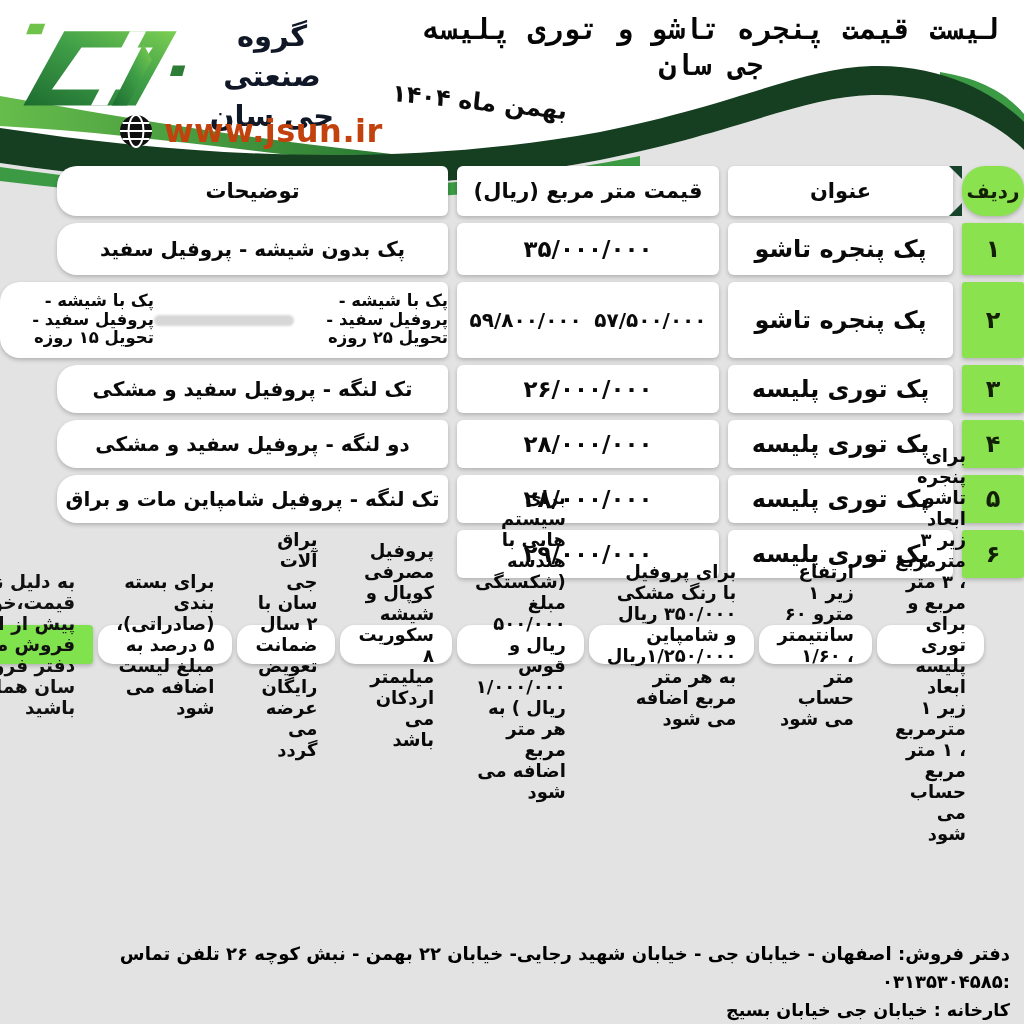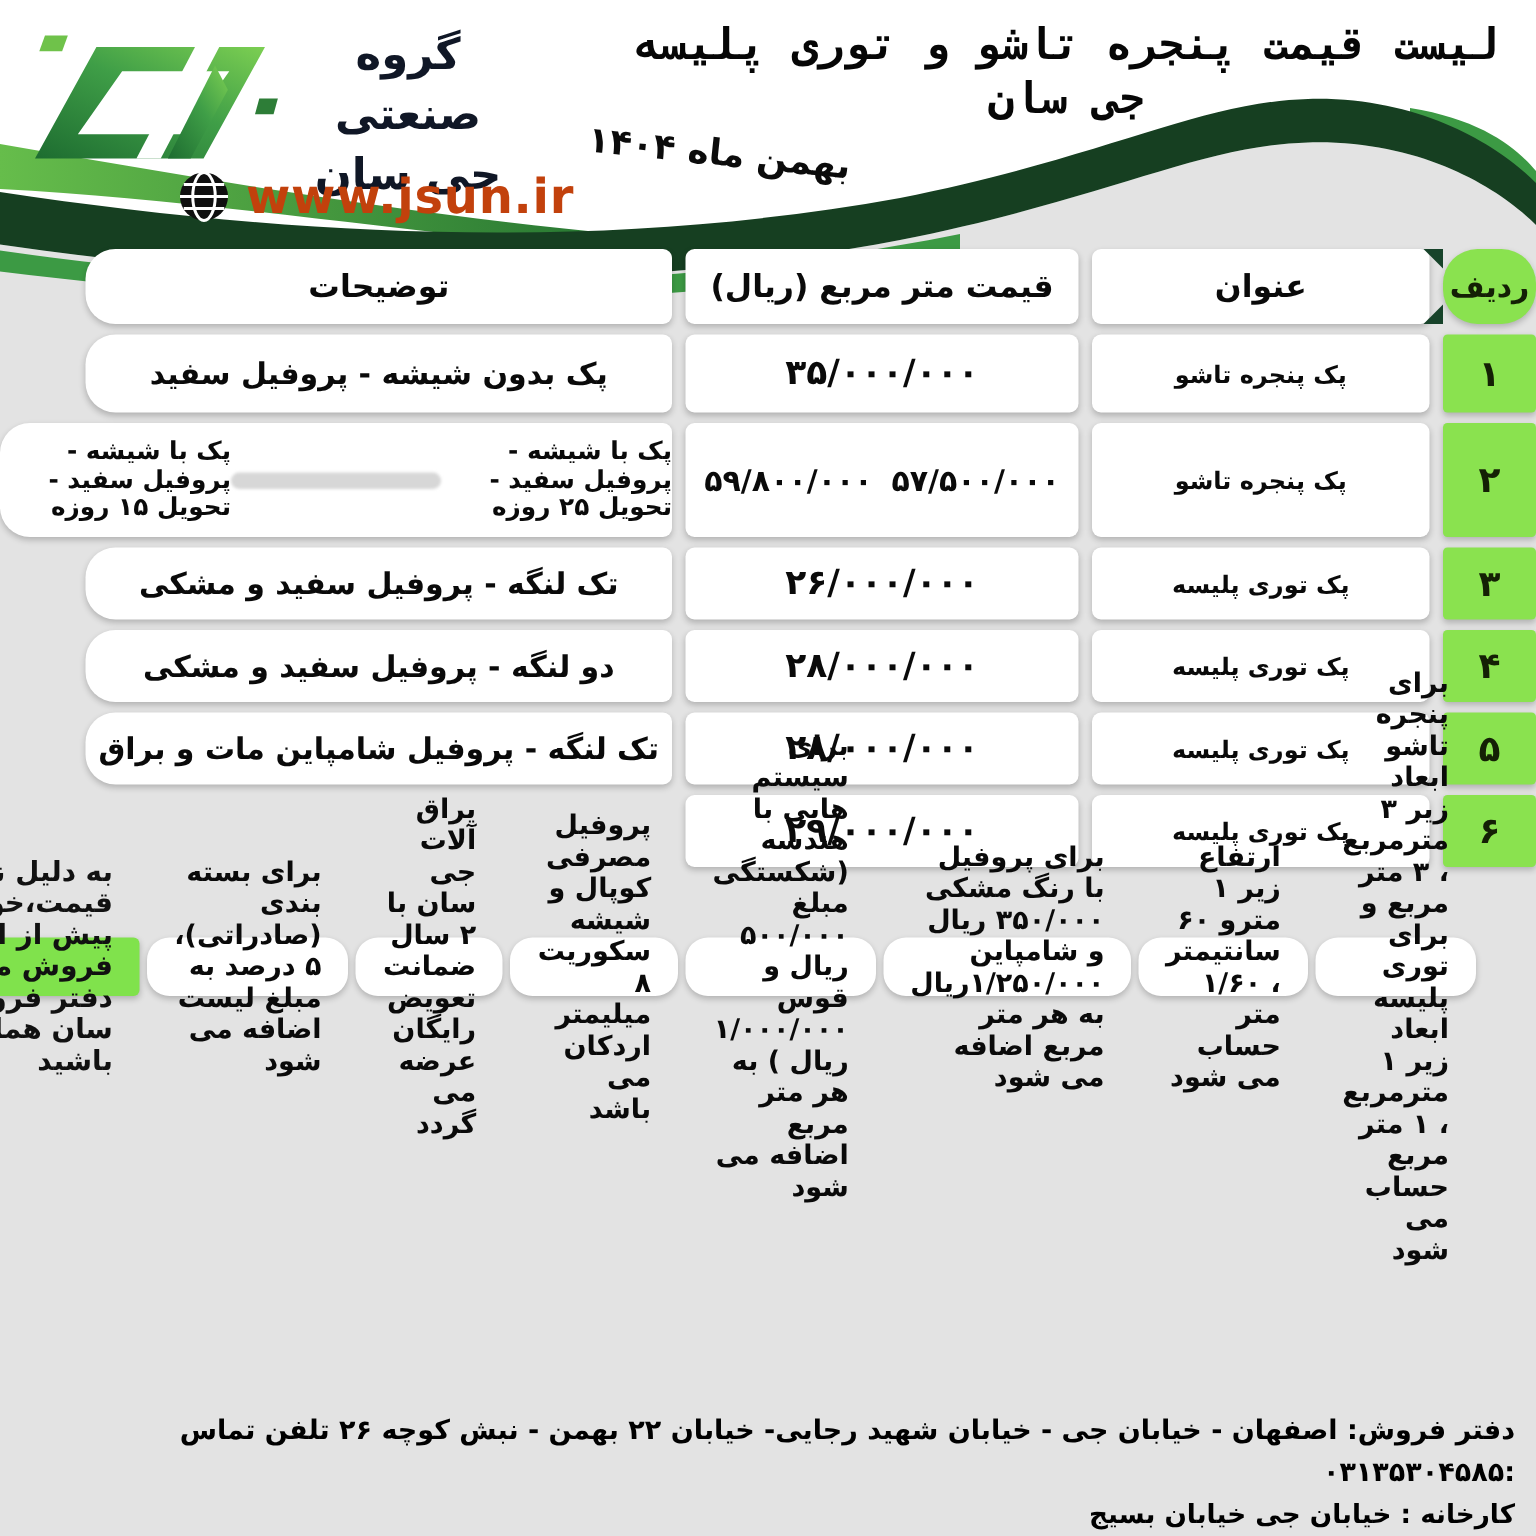--- a/index.html
+++ b/index.html
@@ -14,21 +14,21 @@
   .webrow{position:absolute;top:112px;left:118px;display:flex;align-items:center;gap:10px;direction:ltr;}
   .webrow .url{font-size:32px;letter-spacing:.5px;color:#c2410c;}
   .title{position:absolute;top:12px;right:18px;width:590px;text-align:center;font-size:29px;color:#060606;font-family:Liberation Mono, monospace;}
   .date{position:absolute;top:88px;left:372px;width:215px;text-align:center;font-size:24px;transform:rotate(6deg);color:#0b0b0b;}
 
   
   .tbl{position:absolute;top:166px;right:0;left:57px;display:flex;flex-direction:column;gap:7px;}
   .trow{display:flex;gap:9px;}
   .cell{background:#fff;box-shadow:0 2px 4px rgba(0,0,0,.22);display:flex;align-items:center;justify-content:center;border-radius:6px;}
   .c-num{width:62px;background:#8ae24f;border-radius:3px;font-size:24px;color:#142005;flex:none;position:relative;}
-  .c-title{width:225px;font-size:16px;flex:none;}
+  .c-title{width:225px;font-size:24px;flex:none;}
   .c-price{width:262px;font-size:23px;flex:none;text-align:right;}
   .c-desc{flex:1;border-radius:20px 6px 6px 20px;font-size:20px;}
   .h-50{height:50px}.h-52{height:52px}.h-76{height:76px}.h-48{height:48px}
   .thead .cell{font-size:21px;}
   .thead .c-num{font-size:20px;border-radius:23px;}
   .tri{position:absolute;width:0;height:0;border-style:solid;}
   .tri.tl{left:-13px;top:0;border-width:0 13px 13px 0;border-color:transparent #17432a transparent transparent;}
   .tri.bl{left:-13px;bottom:0;border-width:0 0 13px 13px;border-color:transparent transparent #17432a transparent;}
   .stack{display:flex;flex-direction:row;justify-content:space-evenly;align-items:center;height:100%;width:100%;}
   .stack .line{font-size:16.5px;line-height:1.15;}

